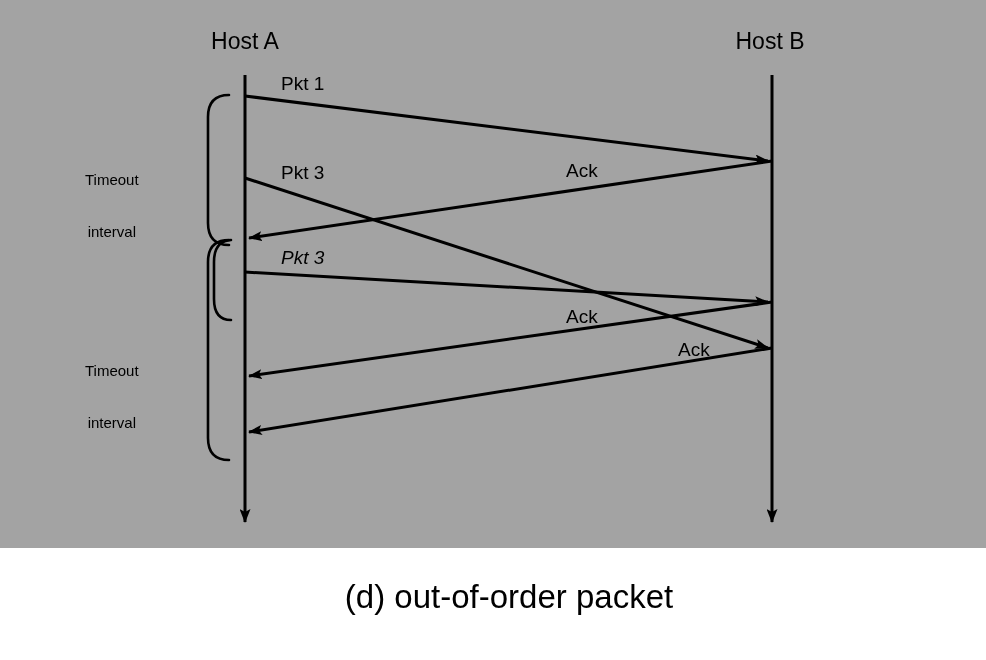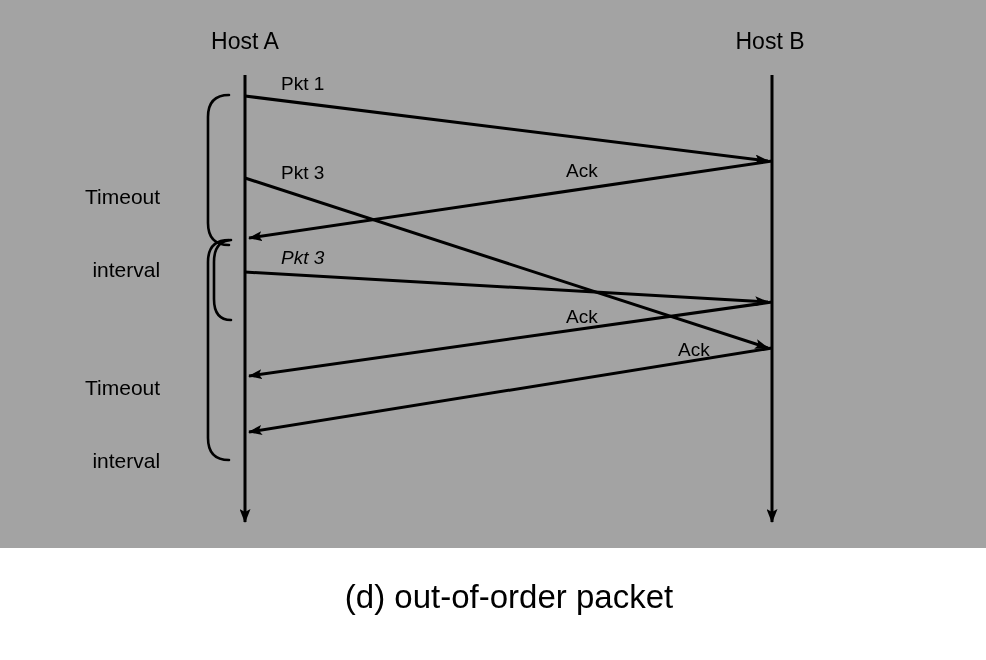--- a/index.html
+++ b/index.html
@@ -36,22 +36,22 @@
     line-height: 1.16;
   }
   .host-label {
     font-size: 23px;
     text-align: center;
   }
   .msg-label {
     font-size: 19px;
   }
   .timeout-label {
-    font-size: 21px;
-    text-align: right;
+    font-size: 15px;
+    text-align: center;
   }
   .caption-label {
     font-size: 33px;
     text-align: center;
     width: 986px;
     left: 16px;
   }
 </style>
 </head>
 <body>

